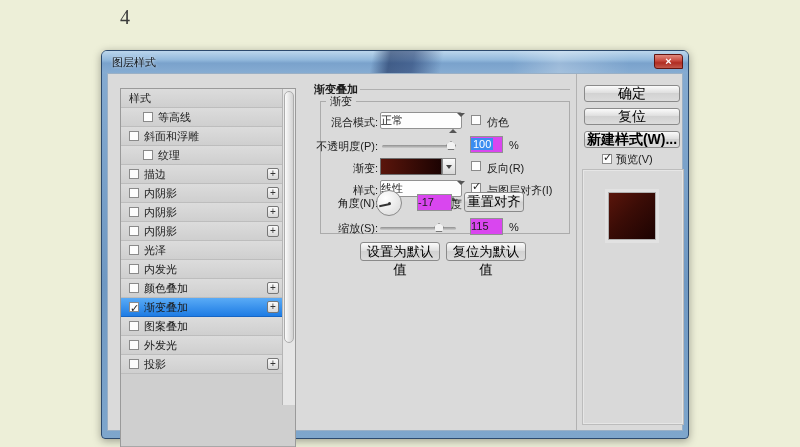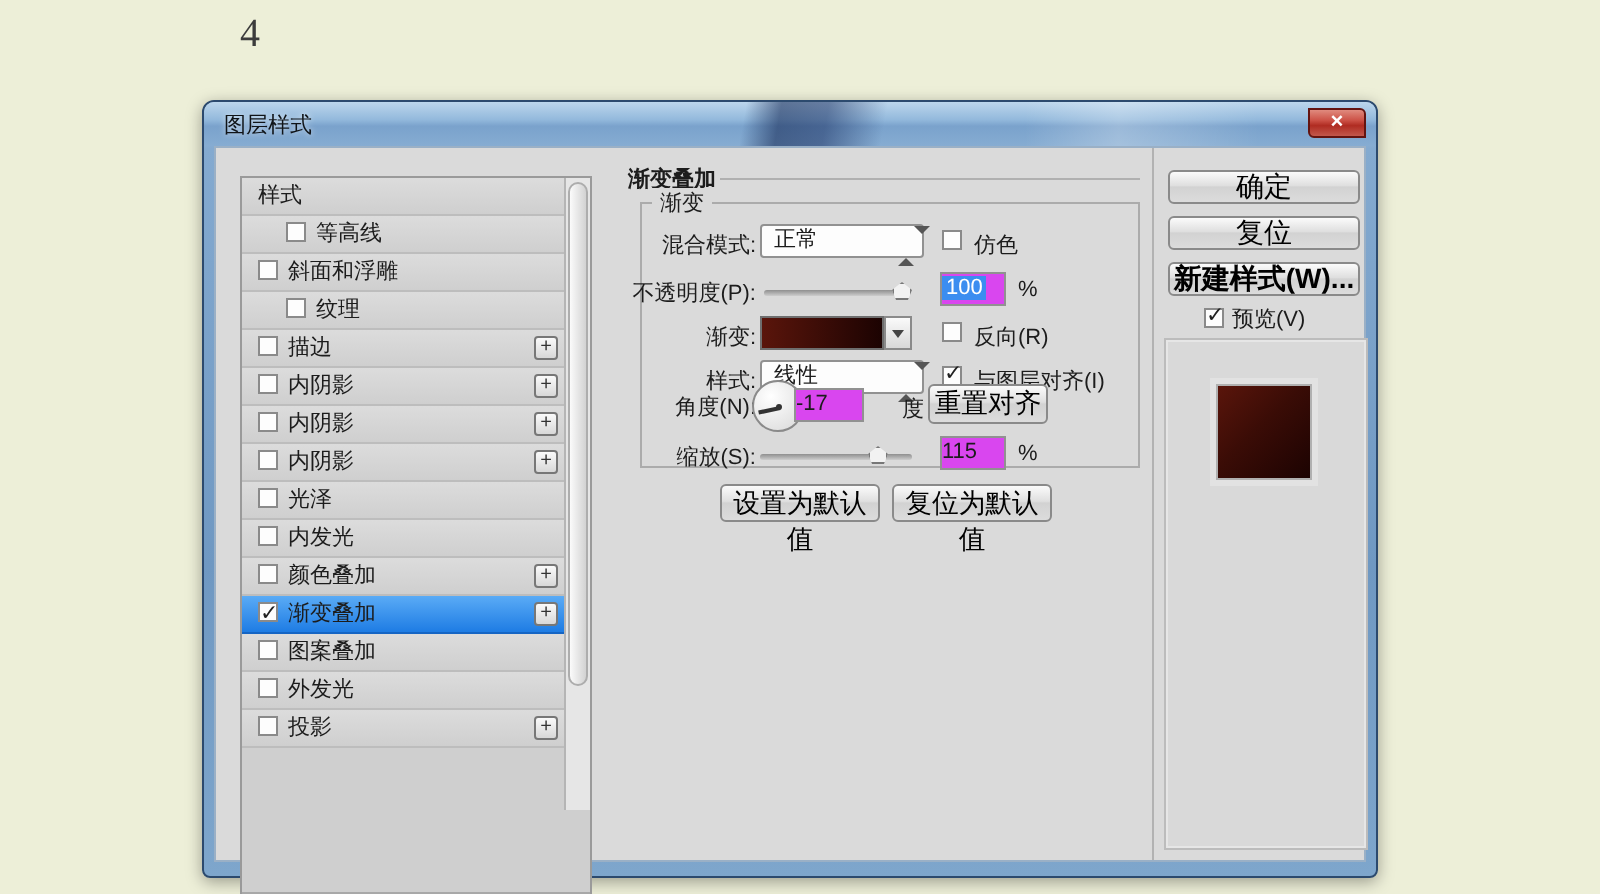--- a/index.html
+++ b/index.html
@@ -102,21 +102,21 @@
   .groupbox {
     position:absolute; left:212px; top:27px; width:250px; height:133px;
     border:1px solid #ababab;
   }
   .group-label { position:absolute; left:218px; top:20px; background:#dadada; padding:0 4px; }
 
   .flabel { position:absolute; width:82px; text-align:right; }
   .combo {
     position:absolute; height:17px; background:#fdfdfd;
     border:1px solid #919191; border-radius:2px;
-    line-height:15px; padding-left:6px; cursor:pointer;
+    line-height:15px; padding-left:0; cursor:pointer;
   }
   .dd-arrows { position:absolute; right:3px; top:3px; width:9px; }
   .dd-arrows .t { width:0; height:0; border-left:4px solid transparent; border-right:4px solid transparent; border-bottom:4px solid #555; margin-bottom:2px; }
   .dd-arrows .b { width:0; height:0; border-left:4px solid transparent; border-right:4px solid transparent; border-top:4px solid #555; }
   .field {
     position:absolute; width:33px; height:17px; background:#d946ef;
     border:1px solid #919191; text-align:left; line-height:15px;
   }
   .field.selhl span { background:var(--selection_highlight); color:#fff; padding:0 2px; }
   .unit { position:absolute; }
@@ -248,21 +248,21 @@
     <span class="cb" style="position:absolute; left:363px; top:109px;">
         <i>✓</i>
       </span>
     <span class="unit" style="left:379px; top:109px;">与图层对齐(I)</span>
 
     <div class="flabel" style="left:188px; top:122px;">角度(N):</div>
     <div class="dial">
       <span class="needle"></span>
       <span class="dot"></span>
     </div>
-    <div class="field" style="left:289px; top:120px; width:35px;"><span>-17</span></div>
+    <div class="field" style="left:309px; top:120px; width:35px;"><span>-17</span></div>
     <span class="unit" style="left:343px; top:123px;">度</span>
     <button class="pbtn" style="left:356px; top:118px; width:60px; height:20px;">重置对齐</button>
 
     <div class="flabel" style="left:188px; top:147px;">缩放(S):</div>
     <div class="track" style="left:272px; top:153px; width:76px;"></div>
     <div class="thumb" style="left:326px; top:149px;"></div>
     <div class="field" style="left:362px; top:144px;"><span>115</span></div>
     <span class="unit" style="left:401px; top:147px;">%</span>
 
     <button class="pbtn" style="left:252px; top:168px; width:80px; height:19px;">设置为默认值</button>

